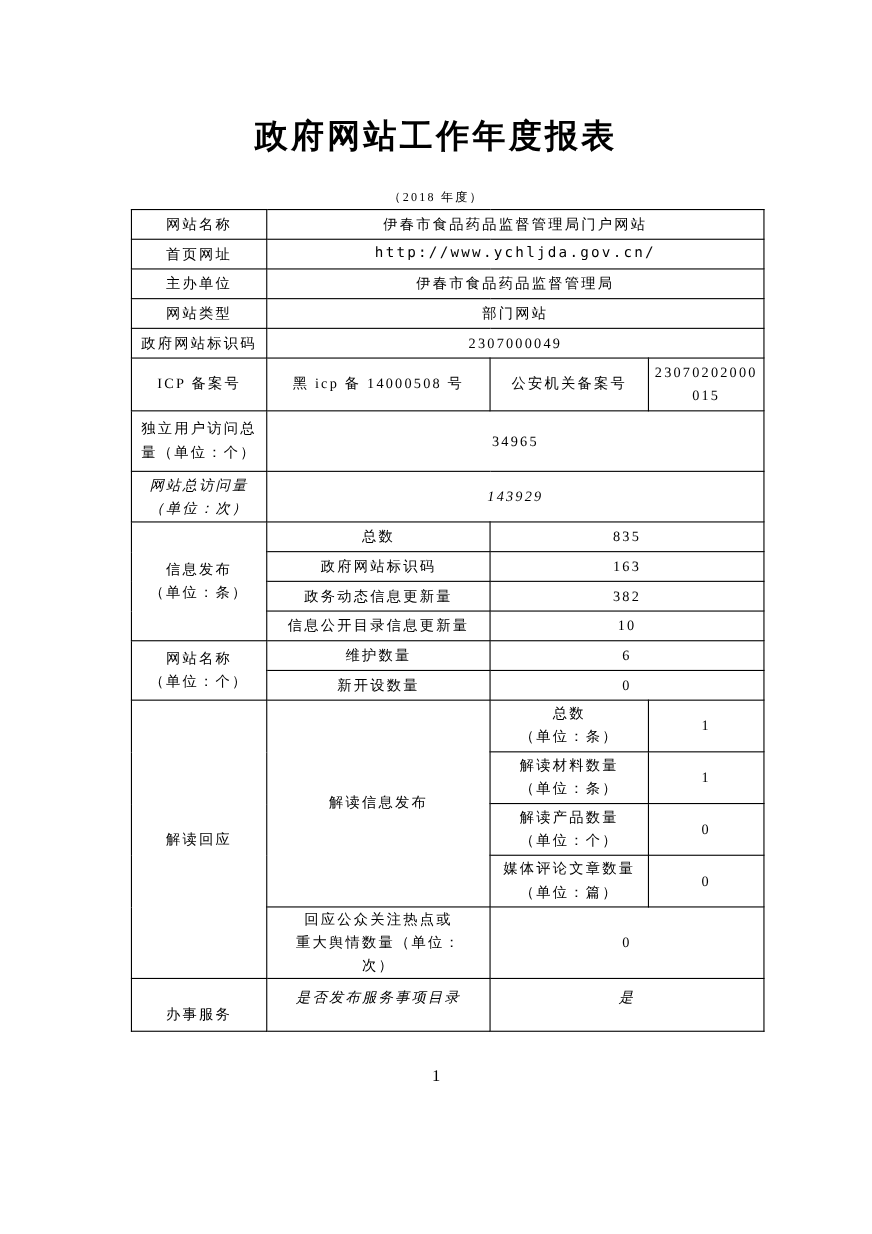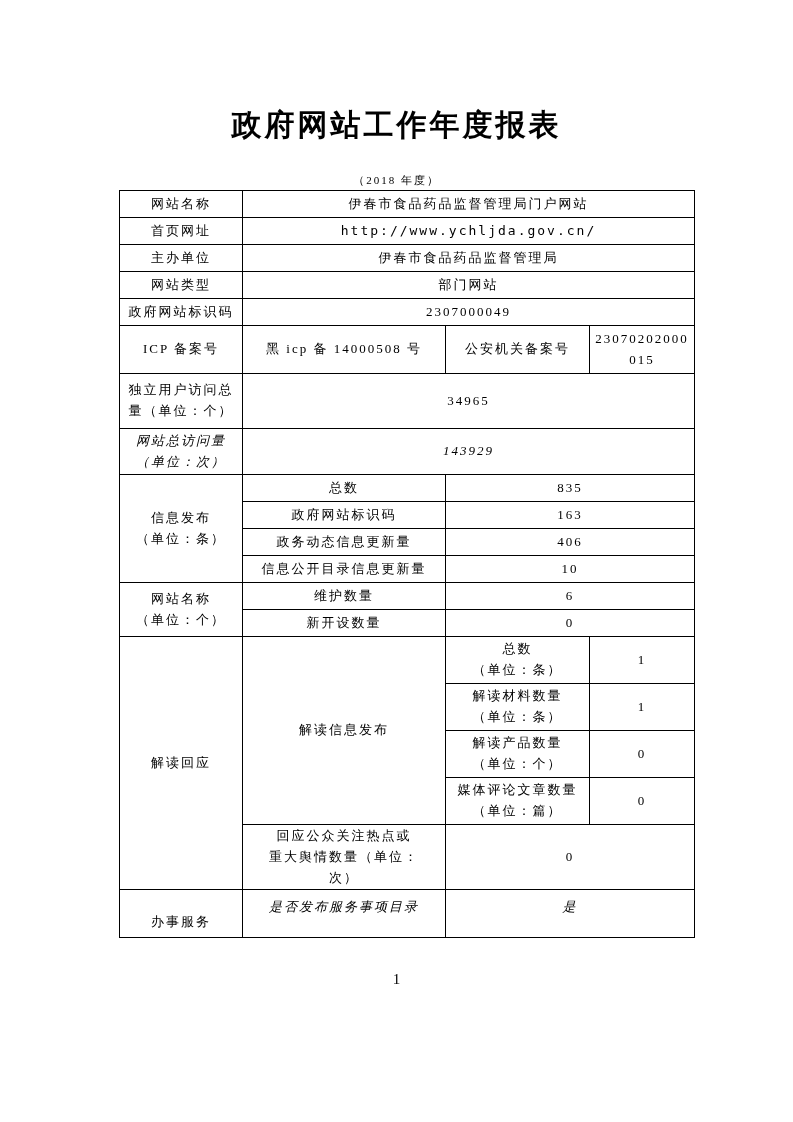--- a/index.html
+++ b/index.html
@@ -130,21 +130,21 @@
 （单位：条）</td>
         <td>总数</td>
         <td colspan="2" class="num">835</td>
       </tr>
       <tr class="h27">
         <td>政府网站标识码</td>
         <td colspan="2" class="num">163</td>
       </tr>
       <tr class="h27">
         <td>政务动态信息更新量</td>
-        <td colspan="2" class="num">406</td>
+        <td colspan="2" class="num">382</td>
       </tr>
       <tr class="h27">
         <td>信息公开目录信息更新量</td>
         <td colspan="2" class="num">10</td>
       </tr>
       <tr class="h27">
         <td rowspan="2">网站名称
 （单位：个）</td>
         <td>维护数量</td>
         <td colspan="2" class="num">6</td>

